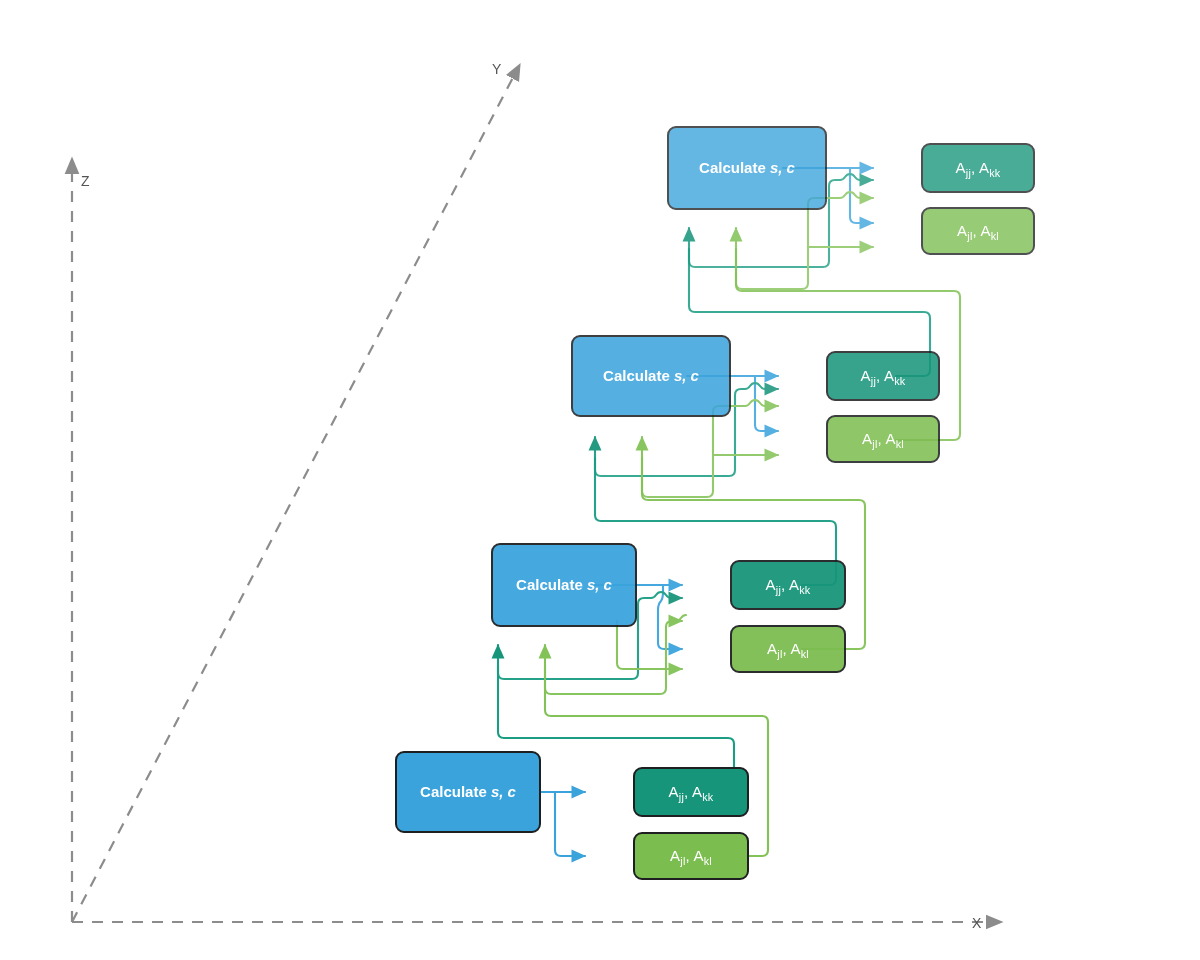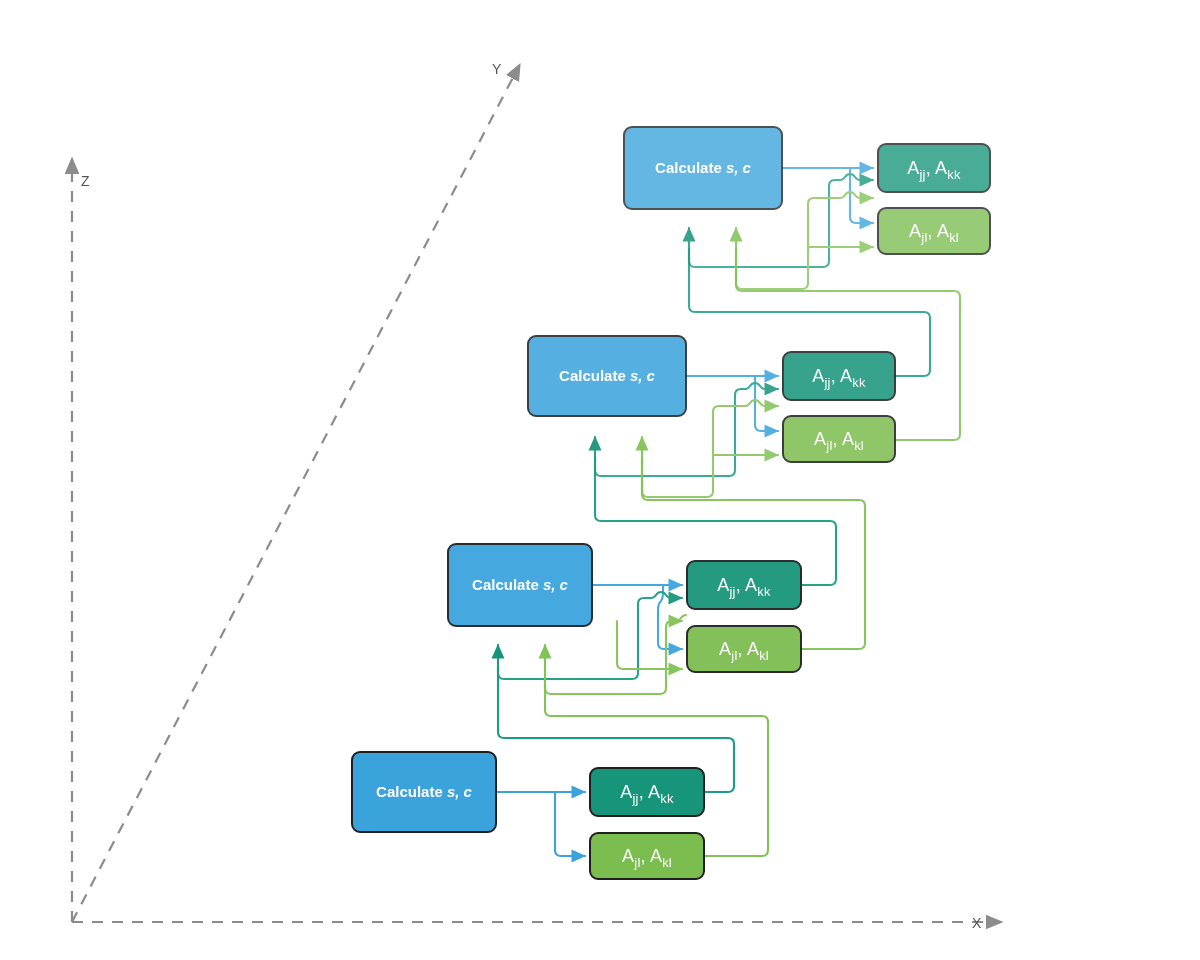--- a/index.html
+++ b/index.html
@@ -6,24 +6,24 @@
   html,body{margin:0;padding:0;background:#ffffff;}
   body{width:1200px;height:960px;overflow:hidden;
        font-family:"Liberation Sans","DejaVu Sans",sans-serif;}
   #stage{position:relative;width:1200px;height:960px;background:#fff;}
   #svg{position:absolute;left:0;top:0;width:1200px;height:960px;}
   .axis-label{fill:#555555;font-family:"Liberation Sans","DejaVu Sans",sans-serif;
               font-size:14px;font-weight:400;}
   .node{position:absolute;box-sizing:border-box;border:2.2px solid #1d1f21;
         border-radius:9px;display:flex;align-items:center;justify-content:center;
         color:#ffffff;text-align:center;line-height:1.15;
-        font-family:"Liberation Sans","DejaVu Sans",sans-serif;}
+        font-family:"Liberation Sans","DejaVu Sans",sans-serif;margin-left:44px;}
   .node .lbl{display:block;padding:0 6px;}
   .node.calc{font-size:15px;font-weight:700;}
-  .node.mat{font-size:18px;font-weight:400;}
+  .node.mat{font-size:15px;font-weight:400;}
   .node.mat .lbl{letter-spacing:.2px;}
   .it{font-style:italic;}
   sub{font-size:.72em;line-height:0;}
   .lvl-0{opacity:1;}
   .lvl-1{opacity:.94;}
   .lvl-2{opacity:.86;}
   .lvl-3{opacity:.78;}
 </style>
 </head>
 <body>

